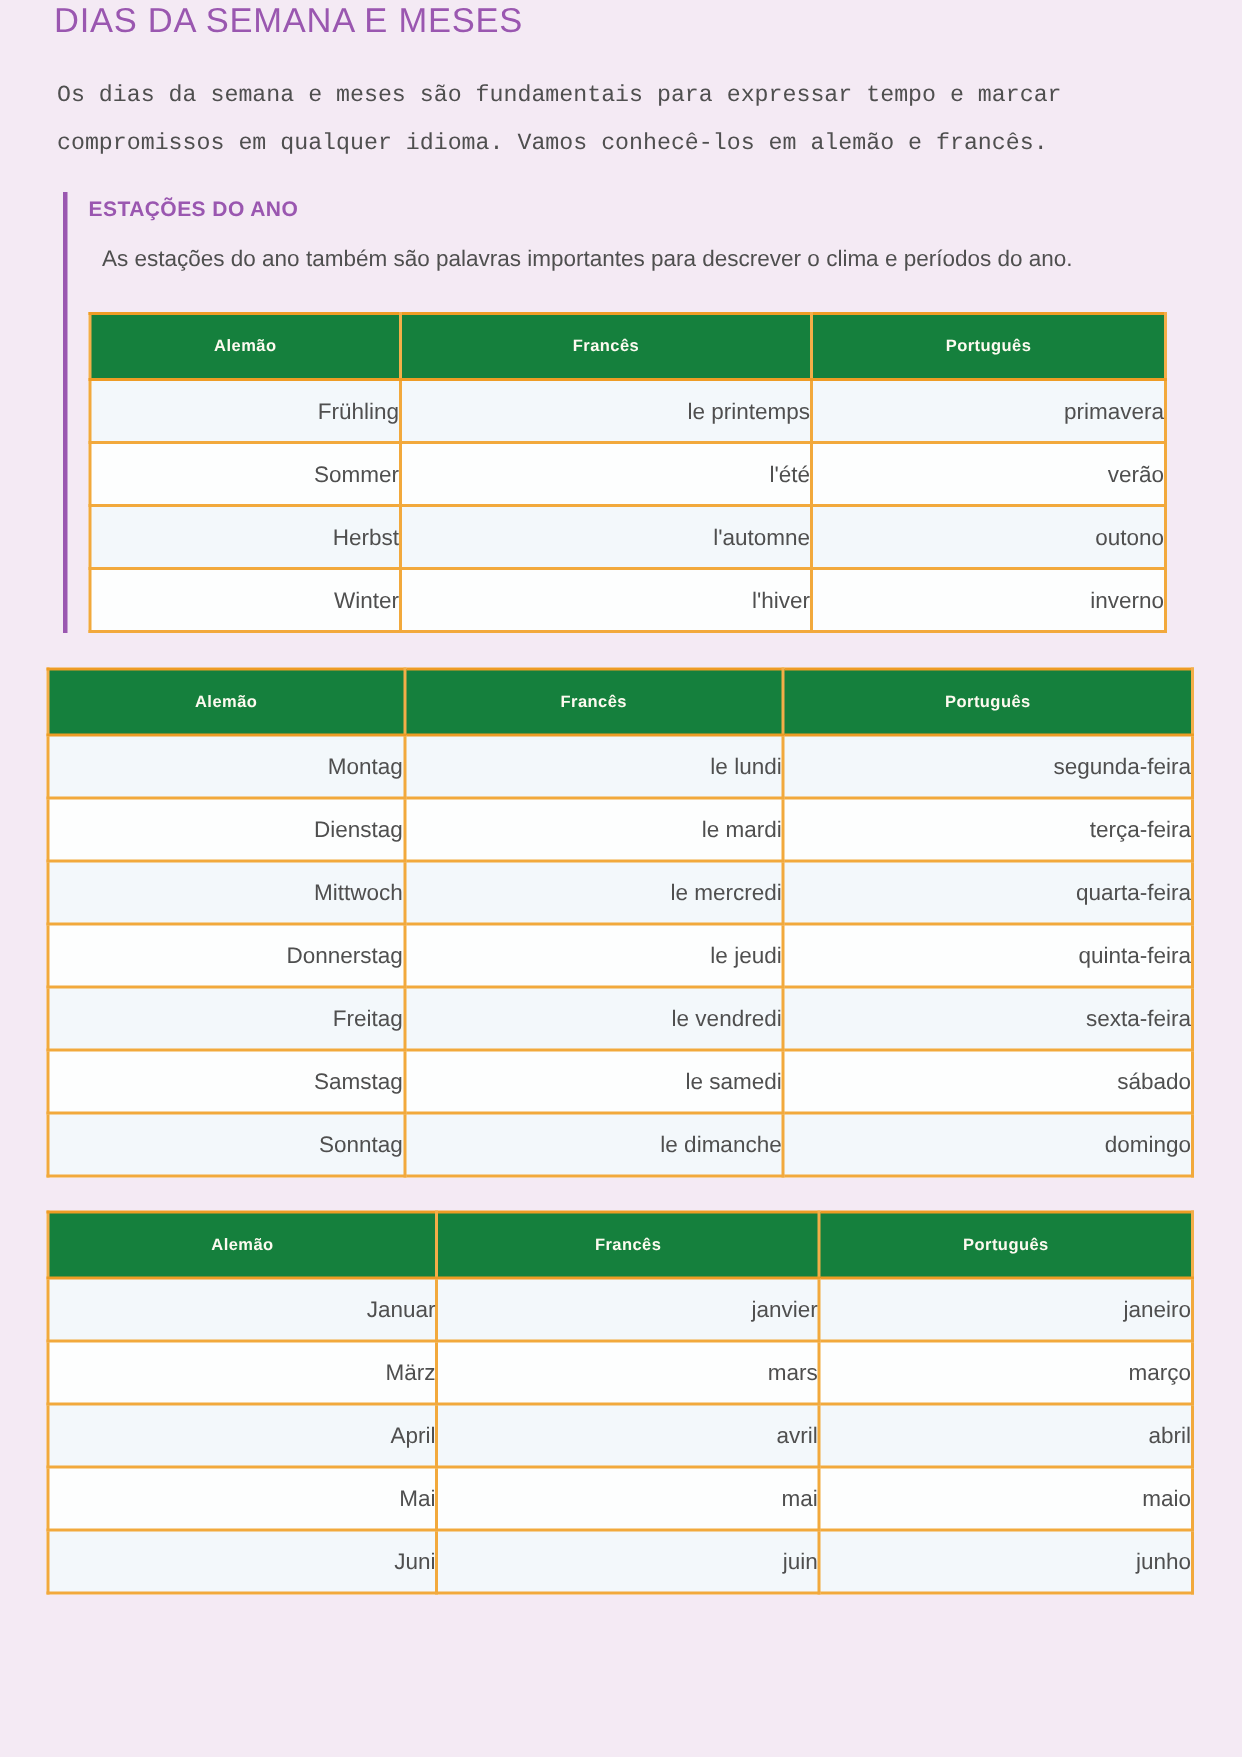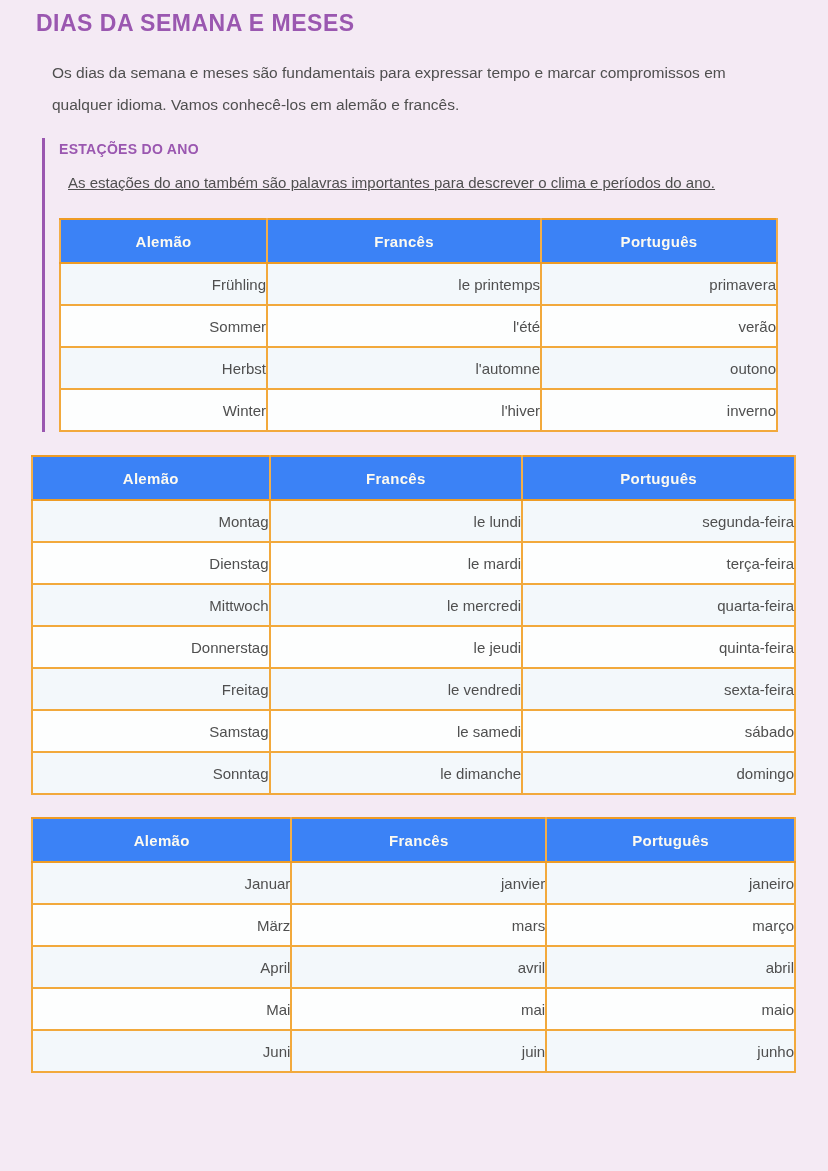--- a/index.html
+++ b/index.html
@@ -6,51 +6,51 @@
   body {
     width:828px; height:1171px;
     background:#f4eaf4;
     font-family:"Liberation Sans", sans-serif;
     color:#4f4f4f;
     overflow:hidden;
   }
   .page { padding:0 31px; }
 
   .page-title {
-    margin:0; padding-top:10px; margin-left:5px;
-    color:#9a57b0; font-size:23px; font-weight:bold; letter-spacing:0.5px;
+    margin:0; padding-top:0; margin-left:5px;
+    color:#9a57b0; font-size:23px; font-weight:normal; letter-spacing:0.5px;
   }
   .intro {
-    margin:20px 0 0 21px; max-width:724px;
-    font-size:15.5px; line-height:32px; color:#4f4f4f;
+    margin:20px 0 0 7px; max-width:724px;
+    font-size:15.5px; line-height:32px; color:#4f4f4f;font-family:Liberation Mono, monospace;
   }
 
   .season-section {
     margin-top:17px; margin-left:11px;
     border-left:3px solid #9a57b0;
     padding-left:14px;
   }
   .section-title {
     margin:0; padding-top:3px;
     color:#9a57b0; font-size:14px; font-weight:bold; letter-spacing:0.3px;
   }
   .section-desc {
-    margin:17px 0 0 9px; font-size:15px; color:#4f4f4f;text-decoration:underline;
+    margin:17px 0 0 9px; font-size:15px; color:#4f4f4f;
   }
 
   table {
     border-collapse:collapse; table-layout:fixed;
     text-align:center; font-size:15px; color:#4f4f4f;
     border:2px solid #ee9c25;
     background:#fdfefe;
   }
   th {
-    background:#3b82f6; color:#fdfaf0; font-weight:bold;
+    background:#15803d; color:#fdfaf0; font-weight:bold;
     height:40px; border:2px solid #f3ae48; border-top-color:#ee9c25; border-bottom-color:#ee9c25;
-    font-size:15px; letter-spacing:0.3px;text-align:center;
+    font-size:11px; letter-spacing:0.3px;text-align:center;
   }
   td {
     height:40px; padding:0;
     border:2px solid #f2a93c;
     text-align:right;
   }
   tbody tr:nth-child(odd) td { background:#f3f8fb; }
   tbody tr:nth-child(even) td { background:#fdfefe; }
 
   .table-seasons { width:719px; margin-top:27px; }

